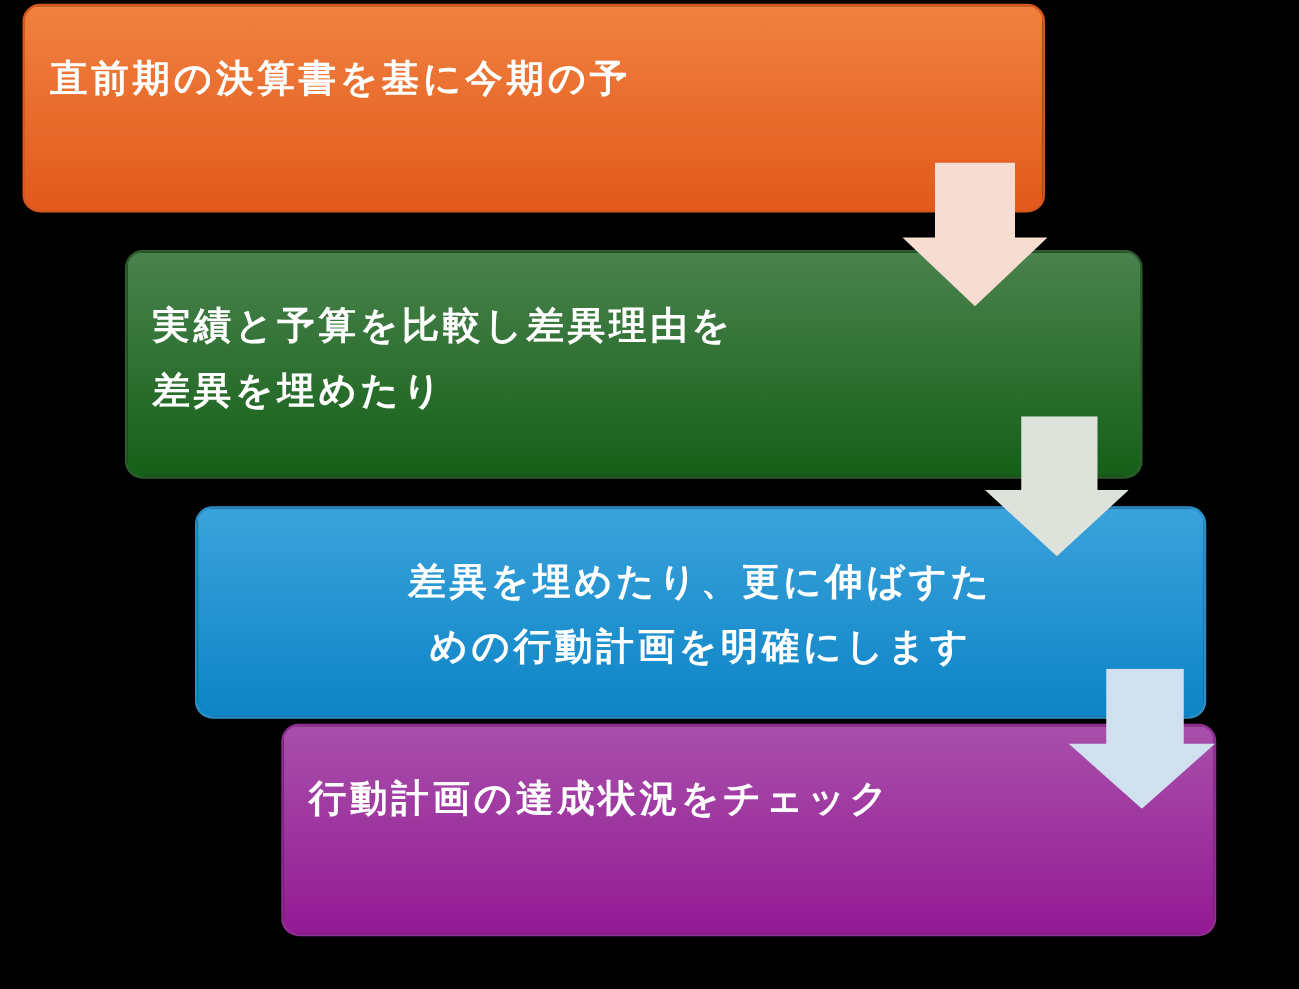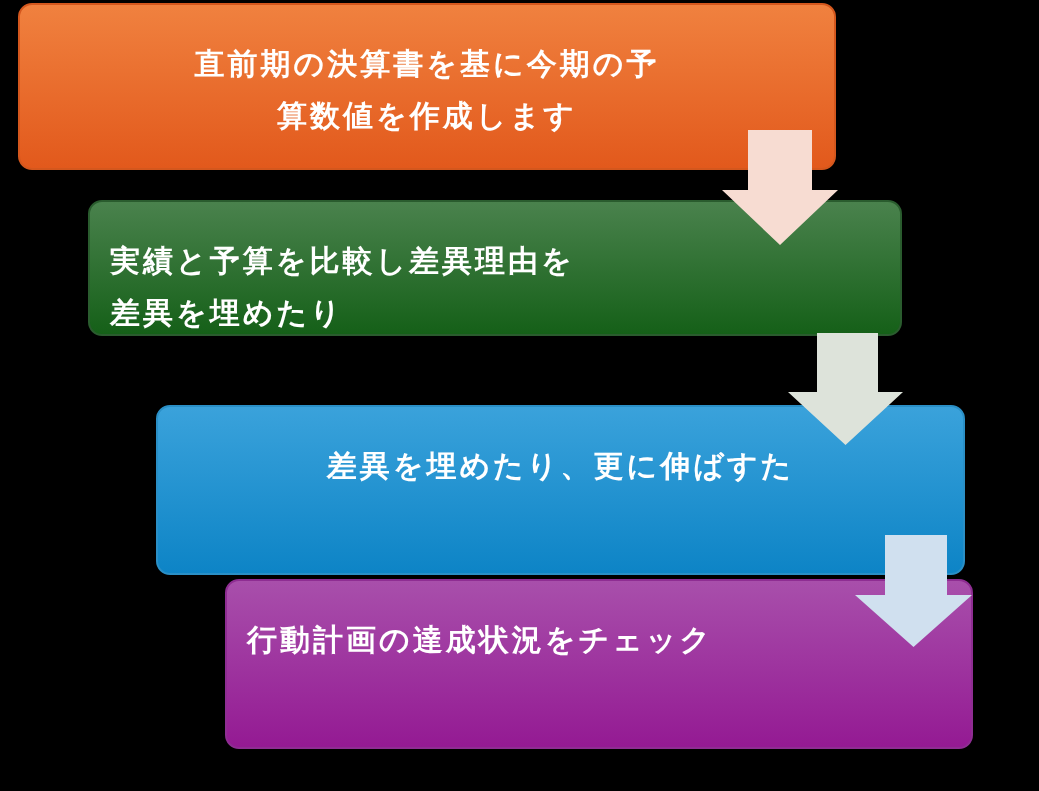--- a/index.html
+++ b/index.html
@@ -27,49 +27,49 @@
     font-weight: bold;
     letter-spacing: 3px;
     line-height: 52px;
     z-index: 1;
   }
   .step .line {
     display: block;
     white-space: nowrap;
   }
   #step-1 { left: 18px;  top: 3px;   width: 818px; height: 167px; }
-  #step-2 { left: 88px;  top: 200px; width: 814px; height: 136px; font-family: Liberation Serif, serif; }
+  #step-2 { left: 100px;  top: 200px; width: 814px; height: 183px; font-family: Liberation Serif, serif; }
   #step-3 { left: 156px; top: 405px; width: 809px; height: 170px; text-align: center; }
   #step-4 { left: 225px; top: 579px; width: 748px; height: 170px; }
   .arrow {
     position: absolute;
     z-index: 10;
     display: block;
   }
   #arrow-1 { left: 722px; top: 130px; }
   #arrow-2 { left: 788px; top: 333px; }
   #arrow-3 { left: 855px; top: 535px; }
 </style>
 </head>
 <body style="background: rgb(0, 0, 0);">
 
 <div id="canvas">
 
-  <div id="step-1" class="step" style="background-image: linear-gradient(rgb(240, 129, 63), rgb(226, 89, 28)); border-color: rgb(212, 87, 29); color: rgb(255, 255, 255); text-align: center;">
+  <div id="step-1" class="step" style="background-image: linear-gradient(rgb(240, 129, 63), rgb(226, 89, 28)); border-color: rgb(212, 87, 29); color: rgb(255, 255, 255);">
     <span class="line">直前期の決算書を基に今期の予</span>
-    <span class="line">算数値を作成します</span>
   </div>
 
   <div id="step-2" class="step" style="background-image: linear-gradient(rgb(74, 130, 77), rgb(21, 96, 24)); border-color: rgb(42, 92, 46); color: rgb(255, 255, 255);">
     <span class="line">実績と予算を比較し差異理由を</span>
     <span class="line">差異を埋めたり</span>
   </div>
 
   <div id="step-3" class="step" style="background-image: linear-gradient(rgb(58, 162, 219), rgb(13, 132, 198)); border-color: rgb(42, 143, 198); color: rgb(255, 255, 255);">
     <span class="line">差異を埋めたり、更に伸ばすた</span>
+    <span class="line">めの行動計画を明確にします</span>
   </div>
 
   <div id="step-4" class="step" style="background-image: linear-gradient(rgb(168, 79, 171), rgb(148, 26, 147)); border-color: rgb(142, 45, 146); color: rgb(255, 255, 255);">
     <span class="line">行動計画の達成状況をチェック</span>
   </div>
 
   <svg id="arrow-1" class="arrow" width="116" height="115" viewBox="0 0 116 115">
     <polygon points="26,0 90,0 90,60 116,60 58,115 0,60 26,60" fill="#f7dcd2"></polygon>
   </svg>
 

